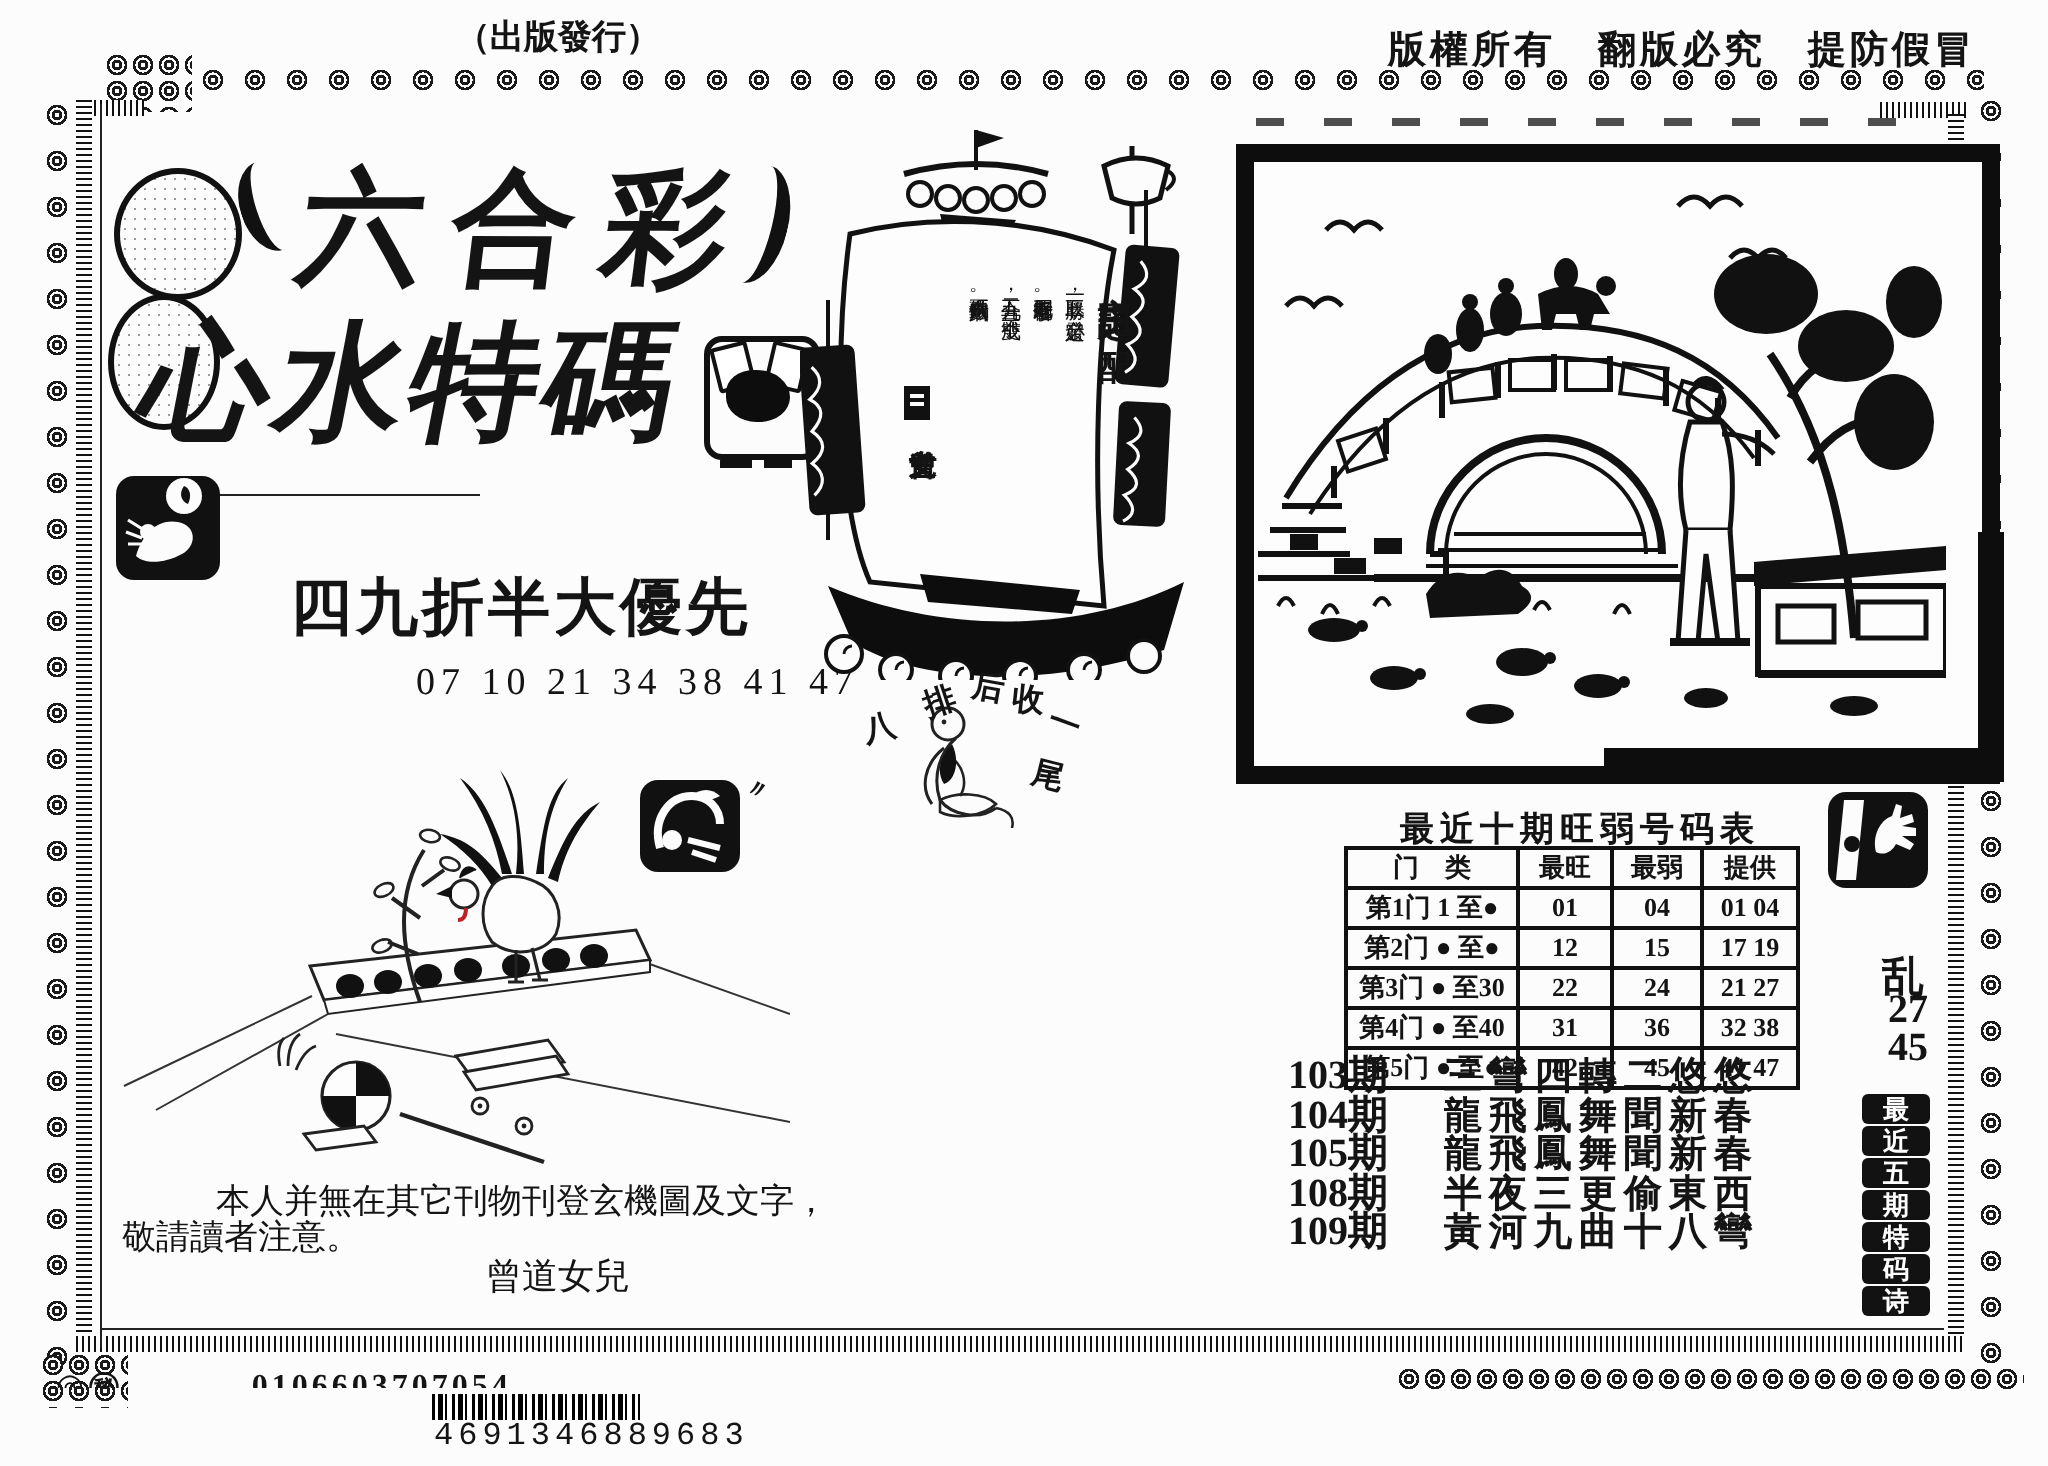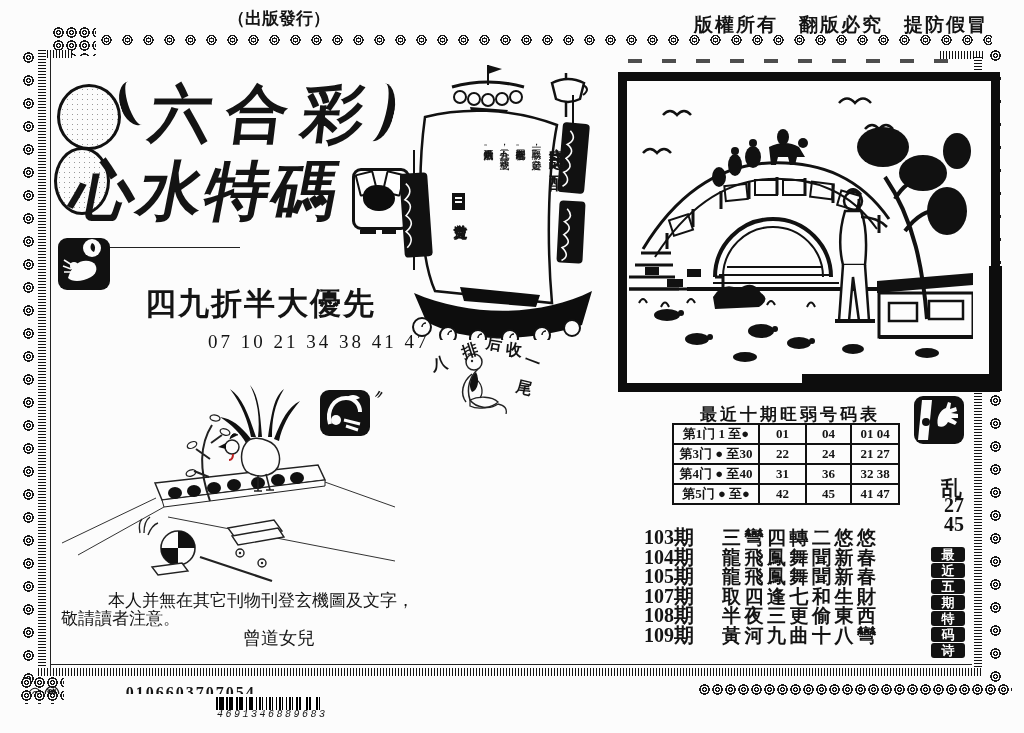--- a/index.html
+++ b/index.html
@@ -254,25 +254,37 @@
 
   <div class="abs" style="left:700px;top:403px;font-size:17px;font-weight:bold;letter-spacing:3px;">最近十期旺弱号码表</div>
   <table class="hc abs" style="left:672px;top:423px;">
     <colgroup>
         <col style="width:86px">
         <col style="width:47px">
         <col style="width:45px">
         <col style="width:48px">
       </colgroup>
     <tbody>
+        <tr>
+      <th>门　类</th>
+      <th>最旺</th>
+      <th>最弱</th>
+      <th>提供</th>
+    </tr>
     <tr>
       <td class="lbl">第1门 1 至●</td>
       <td>01</td>
       <td>04</td>
       <td>01 04</td>
+    </tr>
+    <tr>
+      <td class="lbl">第2门 ● 至●</td>
+      <td>12</td>
+      <td>15</td>
+      <td>17 19</td>
     </tr>
     <tr>
       <td class="lbl">第3门 ● 至30</td>
       <td>22</td>
       <td>24</td>
       <td>21 27</td>
     </tr>
     <tr>
       <td class="lbl">第4门 ● 至40</td>
       <td>31</td>
@@ -316,24 +328,20 @@
     </div>
     <div class="poem-row">
       <span class="poem-issue">104期</span>
       <span class="poem-verse">龍飛鳳舞聞新春</span>
     </div>
     <div class="poem-row">
       <span class="poem-issue">105期</span>
       <span class="poem-verse">龍飛鳳舞聞新春</span>
     </div>
     <div class="poem-row">
-      <span class="poem-issue">107期</span>
-      <span class="poem-verse">取四逢七和生財</span>
-    </div>
-    <div class="poem-row">
       <span class="poem-issue">108期</span>
       <span class="poem-verse">半夜三更偷東西</span>
     </div>
     <div class="poem-row">
       <span class="poem-issue">109期</span>
       <span class="poem-verse">黃河九曲十八彎</span>
     </div>
   </div>
 
   <div class="abs" style="left:60px;top:385px;width:335px;height:205px;">
@@ -400,16 +408,16 @@
 
   <div class="abs" style="left:108px;top:589px;font-size:17px;">本人并無在其它刊物刊登玄機圖及文字，</div>
   <div class="abs" style="left:61px;top:607px;font-size:17px;">敬請讀者注意。</div>
   <div class="abs" style="left:243px;top:626px;font-size:18px;">曾道女兒</div>
 
   <div class="abs cut" style="left:28px;top:683px;width:470px;height:11px;">
     <div style="font-size:16px;font-weight:bold;letter-spacing:2px;white-space:nowrap;">◎㊙‥‥‥‥‥0106603707054‥‥‥</div>
   </div>
 
   <div class="abs barcode" style="left:216px;top:697px;width:104px;height:13px;"></div>
-  <div class="abs" style="left:217px;top:709px;font-size:10px;letter-spacing:2.5px;font-family:'Liberation Mono','DejaVu Sans Mono',monospace;font-style:italic;">4691346889683</div>
+  <div class="abs" style="left:217px;top:709px;font-size:16px;letter-spacing:2.5px;font-family:'Liberation Mono','DejaVu Sans Mono',monospace;">4691346889683</div>
 
 
 </div>
 
 </body></html>

